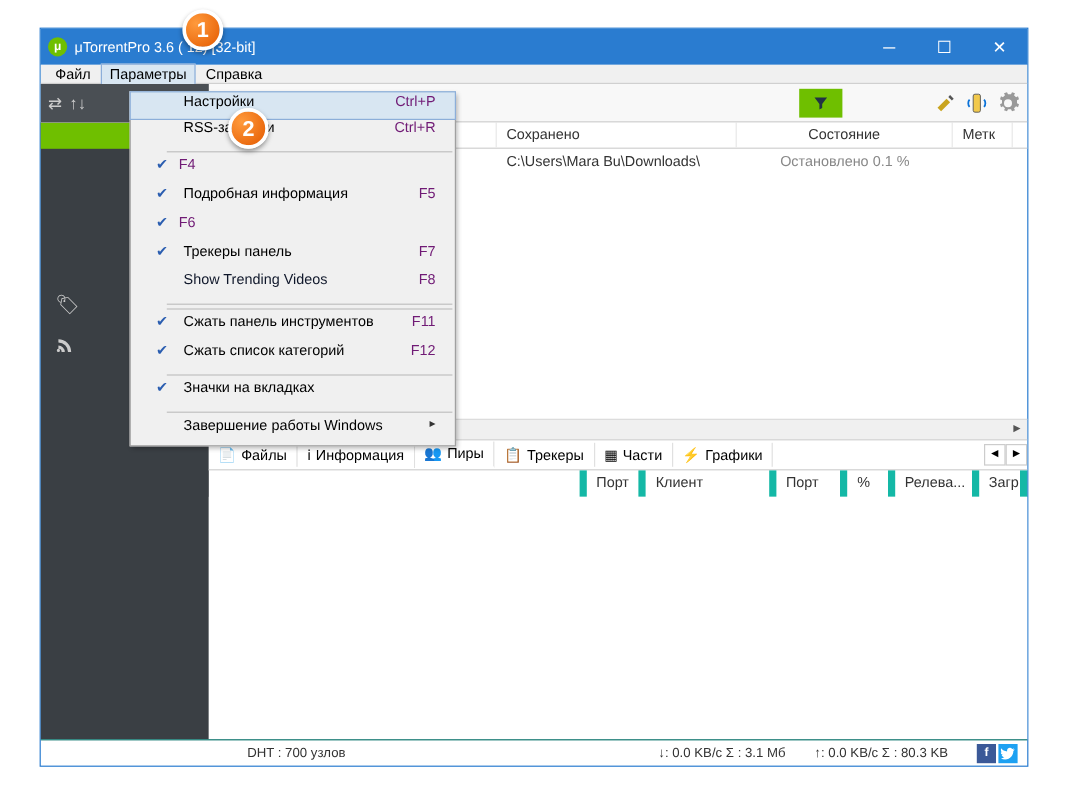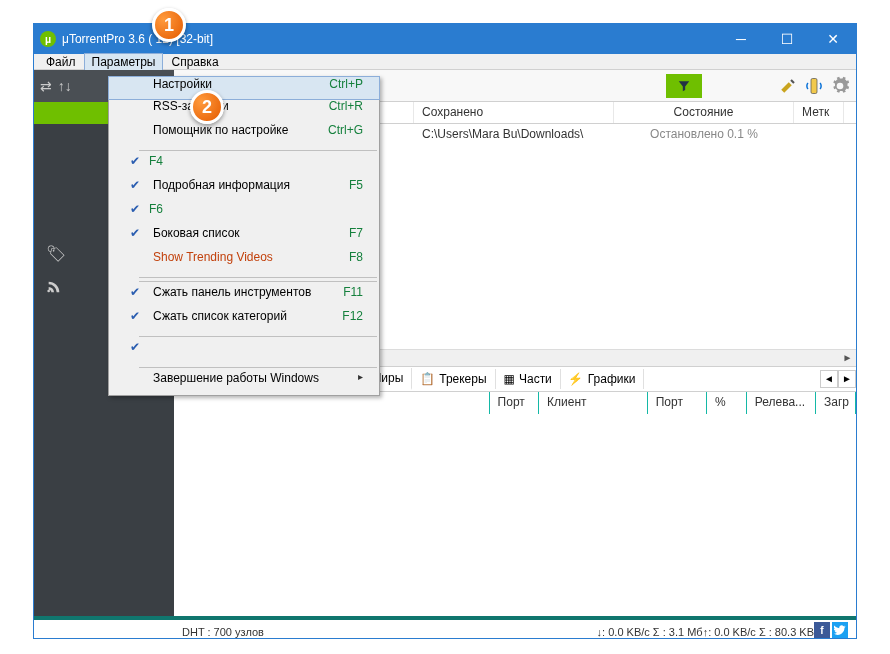--- a/index.html
+++ b/index.html
@@ -26,37 +26,37 @@
 .list-header { height: 22px; display: flex; border-bottom: 1px solid #d0d0d0; font-size: 12px; color: #333; background: #fff; }
 .list-header > div { padding: 3px 8px; border-right: 1px solid #e8e8e8; overflow: hidden; white-space: nowrap; }
 .list-row { height: 22px; display: flex; font-size: 12px; color: #333; }
 .list-row > div { padding: 3px 8px; overflow: hidden; white-space: nowrap; }
 .detail-tabs { height: 26px; border-top: 1px solid #d0d0d0; border-bottom: 1px solid #d0d0d0; display: flex; align-items: center; font-size: 12px; background: #fff; overflow: hidden; }
 .detail-tab { padding: 3px 8px; display: flex; align-items: center; gap: 4px; border-right: 1px solid #e0e0e0; white-space: nowrap; }
 .detail-tab.active { background: #fff; border-bottom: 2px solid #fff; }
 .tab-scroll { margin-left: auto; display: flex; gap: 0; }
 .tab-scroll-btn { width: 18px; height: 18px; border: 1px solid #ccc; display: flex; align-items: center; justify-content: center; font-size: 10px; }
 .peers-header { height: 22px; display: flex; font-size: 12px; color: #333; }
-.peers-header > div { padding: 3px 8px; border-right: 1px solid #14b8a6; }
+.peers-header > div { padding: 3px 8px; border-right: 6px solid #14b8a6; }
 .detail-body { flex: 1; background: #fff; }
-.statusbar { height: 22px; border-top: 4px solid #0f766e; display: flex; align-items: flex-end; font-size: 11px; color: #333; padding: 0 8px; }
+.statusbar { height: 22px; border-top: 1px solid #0f766e; display: flex; align-items: center; font-size: 11px; color: #333; padding: 0 8px; gap: 24px; }
 .statusbar .spacer { flex: 1; }
 .social { display: flex; gap: 2px; }
 .social-icon { width: 16px; height: 16px; display: flex; align-items: center; justify-content: center; color: #fff; font-size: 10px; font-weight: bold; }
 .fb { background: #3b5998; }
 .tw { background: #1da1f2; }
 
 
 .dropdown { position: absolute; left: 108px; top: 76px; width: 272px; background: #f0f0f0; border: 1px solid #a0a0a0; box-shadow: 2px 2px 4px rgba(0,0,0,.3); font-size: 12px; z-index: 10; }
 .dd-item { display: flex; align-items: flex-start; height: 24px; padding: 0 8px 0 12px; }
 .dd-check { width: 28px; display: flex; align-items: center; justify-content: center; color: #2a5db0; font-size: 12px; }
 .dd-label { flex: 1; padding-left: 4px; }
-.dd-shortcut { color: #15803d; padding-right: 8px; }
+.dd-shortcut { color: #701a75; padding-right: 8px; }
 .dd-item.highlight { background: #d8e6f2; border: 1px solid #8caed9; margin: -1px; }
-.dd-item.disabled .dd-label { color: #c2410c; }
+.dd-item.disabled .dd-label { color: #0f172a; }
 .dd-sep { height: 1px; background: #c0c0c0; margin: 3px 2px 3px 30px; }
 .dd-arrow { padding-right: 8px; color: #333; font-size: 10px; }
 
 
 .badge { position: absolute; width: 34px; height: 34px; border-radius: 50%; background: radial-gradient(circle at 30% 30%, #ff9a3c, #e45a00); border: 3px solid #fff; box-shadow: 0 2px 4px rgba(0,0,0,.4); color: #fff; font-weight: bold; font-size: 18px; display: flex; align-items: center; justify-content: center; z-index: 20; }
 .hscroll { height: 17px; background: #f0f0f0; border-top: 1px solid #dcdcdc; display: flex; }
 .hscroll .arrow { width: 17px; display: flex; align-items: center; justify-content: center; font-size: 10px; color: #555; }
 .hscroll .track { flex: 1; }
 </style>
 </head>
@@ -206,42 +206,37 @@
   <div class="dd-item highlight">
     <div class="dd-check"></div>
       <div class="dd-label">Настройки</div>
       <div class="dd-shortcut">Ctrl+P</div>
   </div>
   <div class="dd-item">
     <div class="dd-check"></div>
       <div class="dd-label">RSS-загрузчи</div>
       <div class="dd-shortcut">Ctrl+R</div>
   </div>
-  <div class="dd-item">
-    <div class="dd-check"></div>
-      <div class="dd-label">Помощник по настройке</div>
-      <div class="dd-shortcut">Ctrl+G</div>
-  </div>
   <div class="dd-sep"></div>
   <div class="dd-item">
     <div class="dd-check">✔</div>
       <div class="dd-shortcut">F4</div>
   </div>
   <div class="dd-item">
     <div class="dd-check">✔</div>
       <div class="dd-label">Подробная информация</div>
       <div class="dd-shortcut">F5</div>
   </div>
   <div class="dd-item">
     <div class="dd-check">✔</div>
       <div class="dd-shortcut">F6</div>
   </div>
   <div class="dd-item">
     <div class="dd-check">✔</div>
-      <div class="dd-label">Боковая список</div>
+      <div class="dd-label">Трекеры панель</div>
       <div class="dd-shortcut">F7</div>
   </div>
   <div class="dd-item disabled">
     <div class="dd-check"></div>
       <div class="dd-label">Show Trending Videos</div>
       <div class="dd-shortcut">F8</div>
   </div>
   <div class="dd-sep"></div>
   <div class="dd-sep"></div>
   <div class="dd-item">
@@ -250,20 +245,21 @@
       <div class="dd-shortcut">F11</div>
   </div>
   <div class="dd-item">
     <div class="dd-check">✔</div>
       <div class="dd-label">Сжать список категорий</div>
       <div class="dd-shortcut">F12</div>
   </div>
   <div class="dd-sep"></div>
   <div class="dd-item">
     <div class="dd-check">✔</div>
+      <div class="dd-label">Значки на вкладках</div>
   </div>
   <div class="dd-sep"></div>
   <div class="dd-item">
     <div class="dd-check"></div>
       <div class="dd-label">Завершение работы Windows</div>
       <div class="dd-arrow">▸</div>
   </div>
 </div>
 
 <div class="badge" style="left:152px; top:8px;">1</div>

